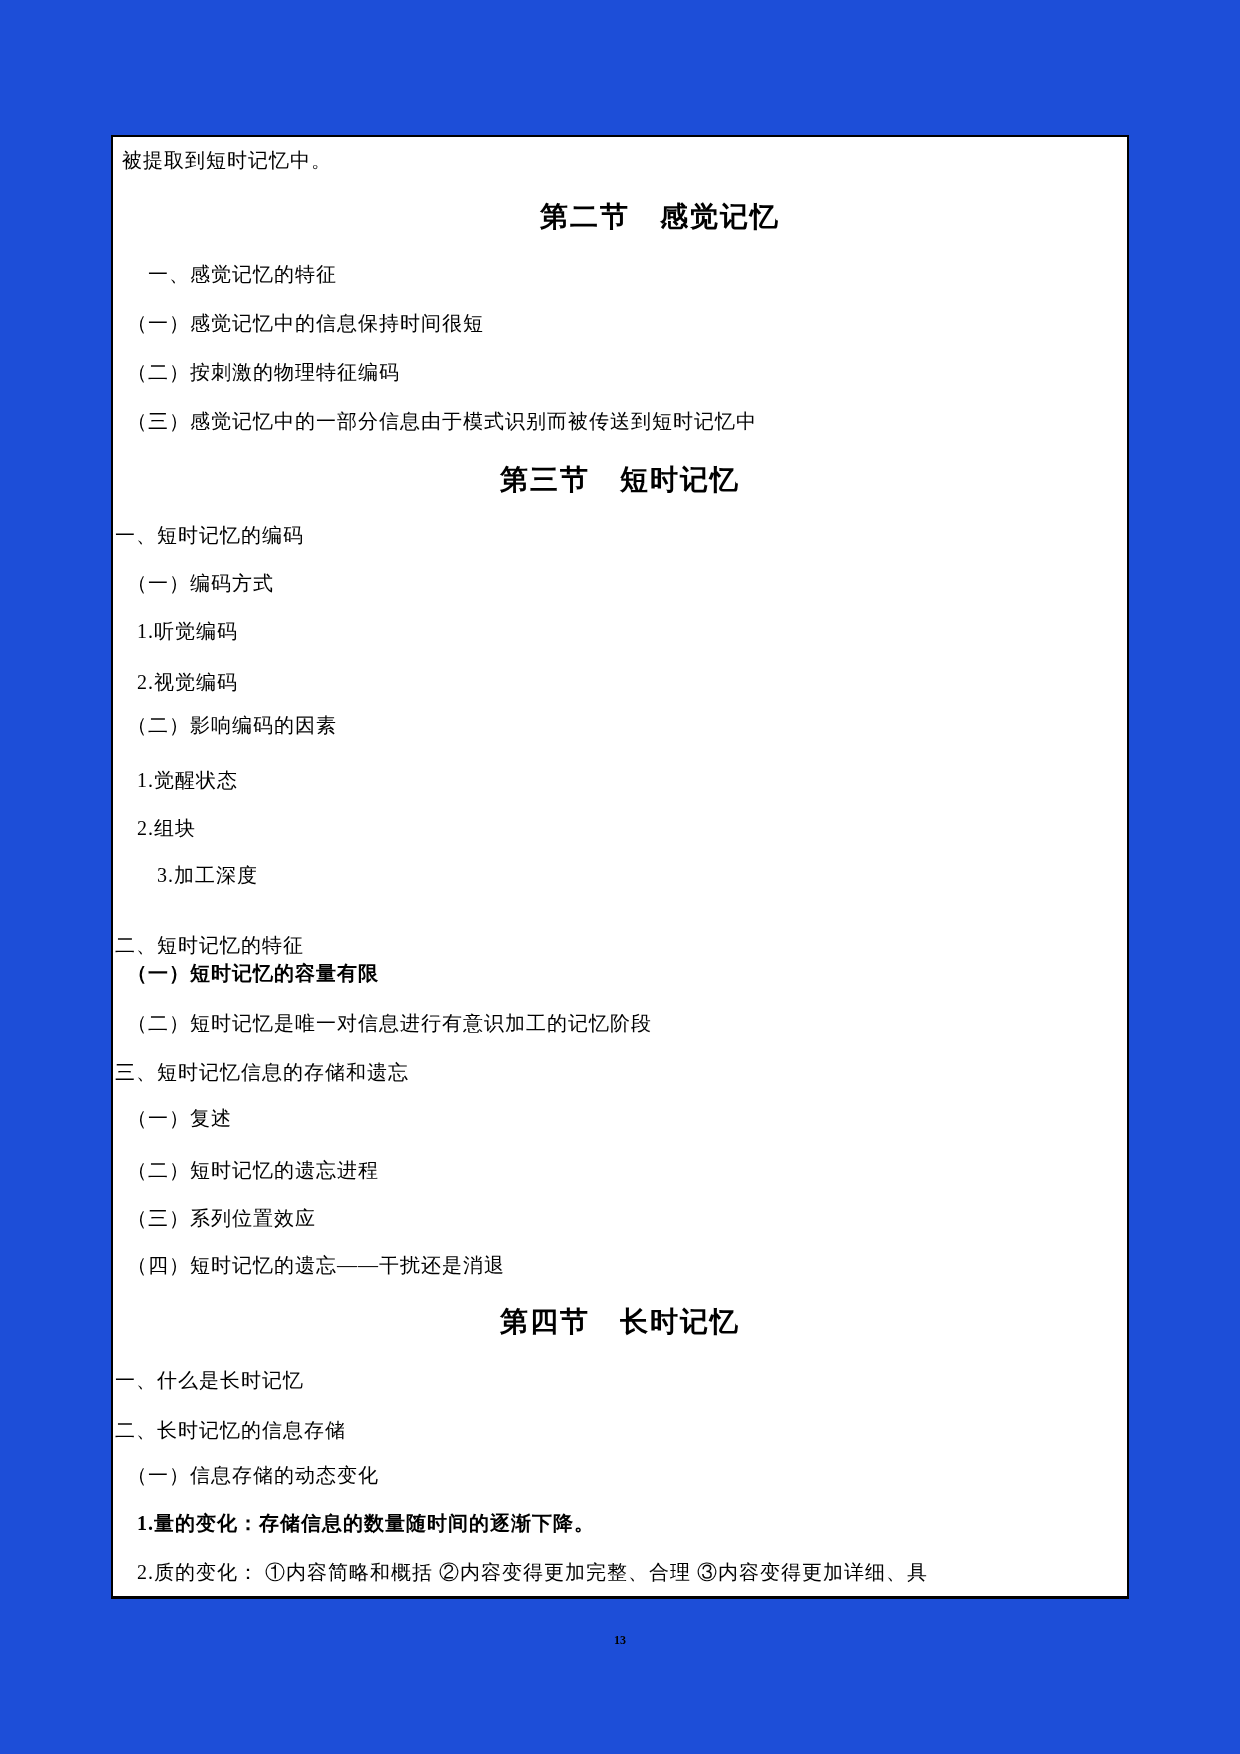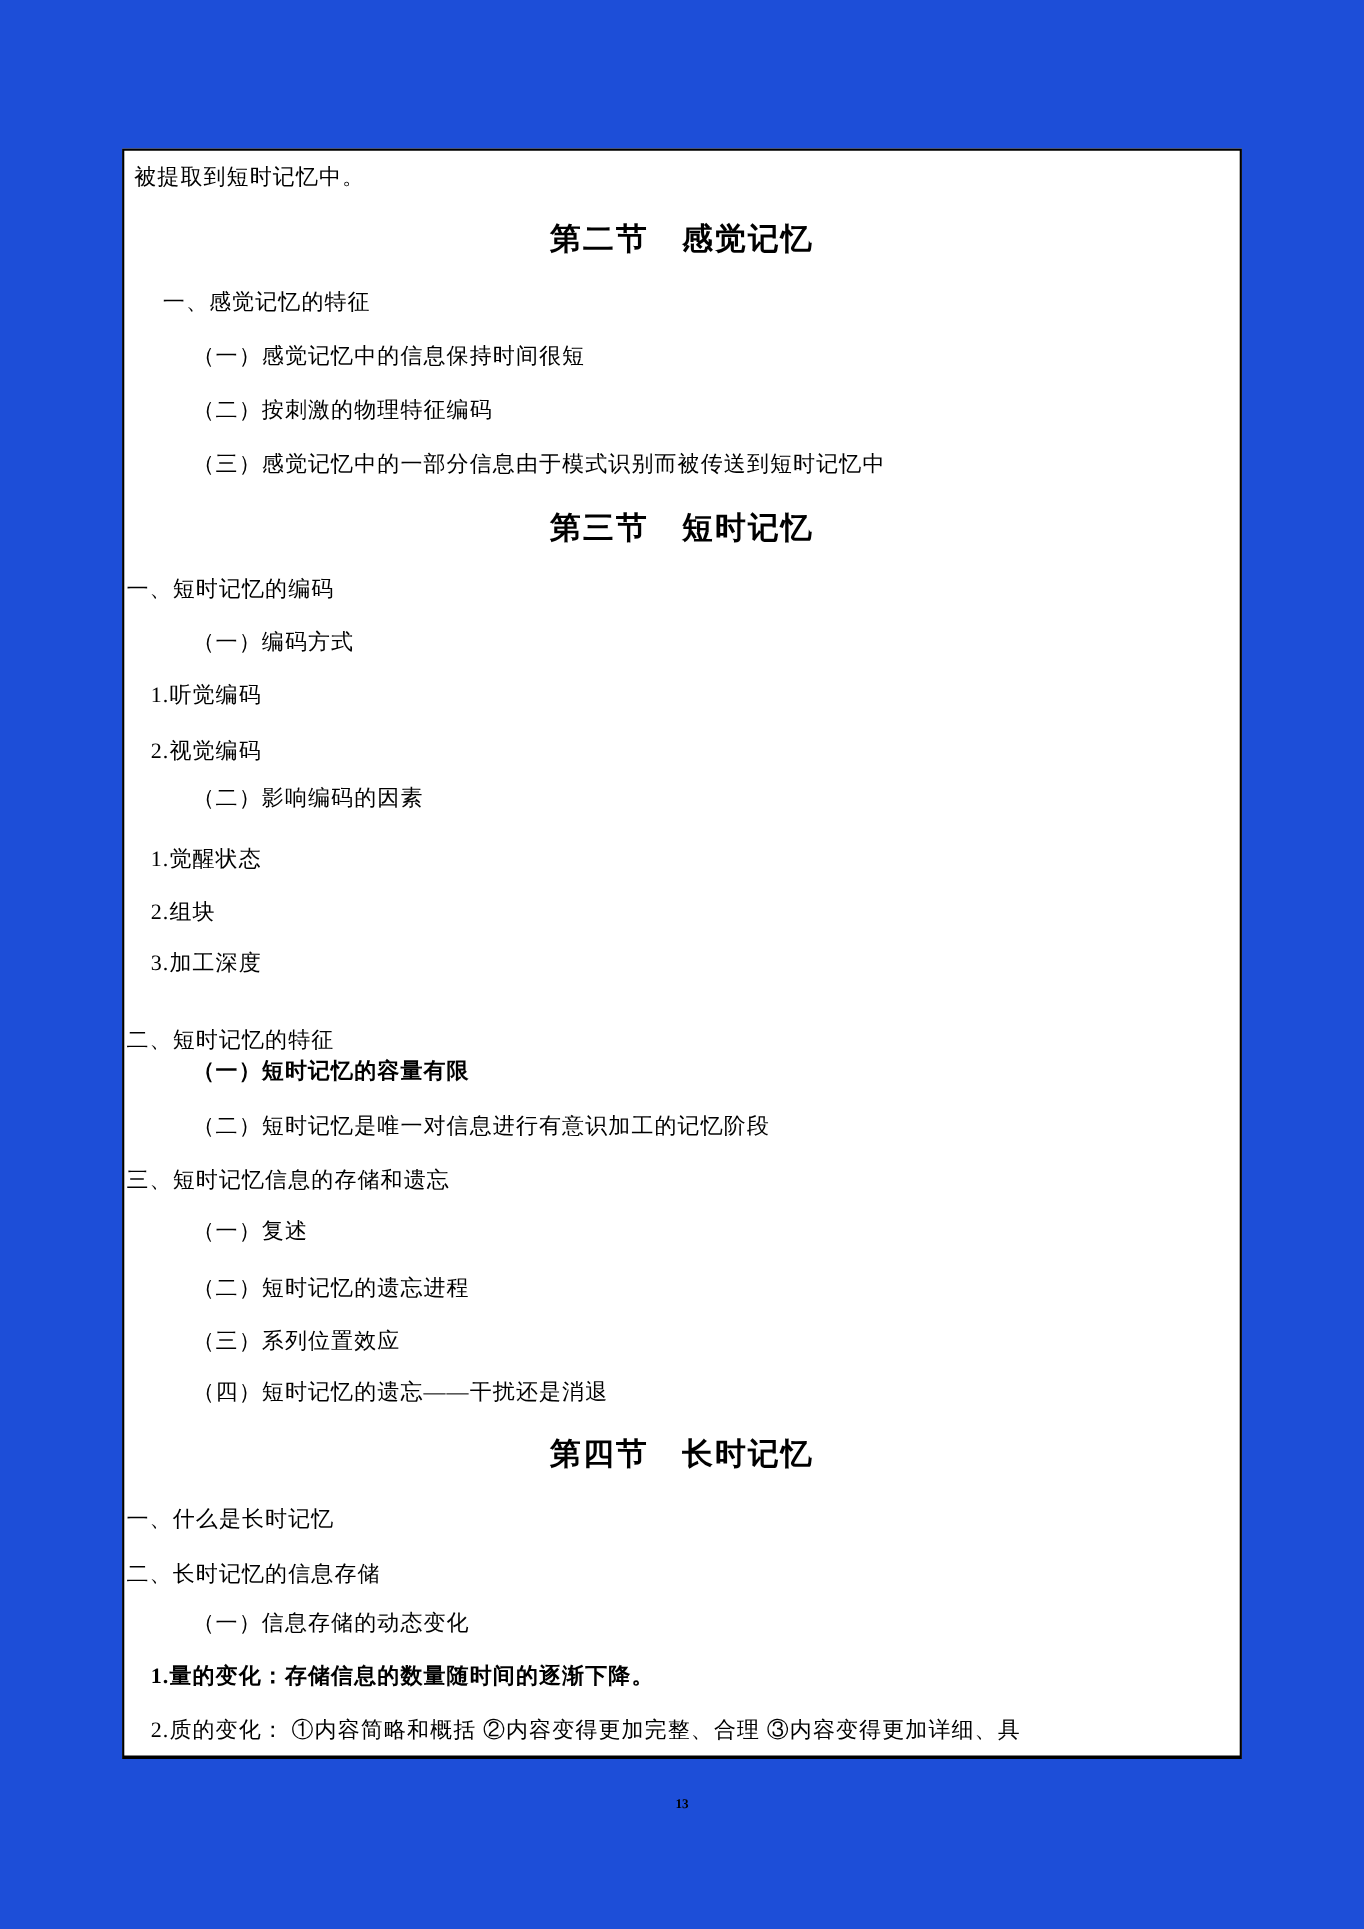--- a/index.html
+++ b/index.html
@@ -33,21 +33,21 @@
     display: flex;
     align-items: center;
     font-size: 20px;
     letter-spacing: 1px;
     white-space: nowrap;
     color: #000000;
   }
   .line.p   { left: 9px;  }
   .line.l1  { left: 2px;  }
   .line.l1i { left: 35px; }
-  .line.l2  { left: 14px; margin-left: 48px; }
+  .line.l2  { left: 14px; }
   .line.l3  { left: 24px; }
   .line.h {
     left: 0;
     width: 100%;
     justify-content: center;
     font-weight: 700;
     font-size: 28px;
     letter-spacing: 2px;
   }
   .page-number {
@@ -64,34 +64,34 @@
     color: #000000;
   }
 </style>
 </head>
 <body>
 
 <div class="page">
   <div class="content-border">
     <div>
         <div class="line p" style="top: -1px;">被提取到短时记忆中。</div>
-        <div class="line h" style="top: 56px;">第二节　感觉记忆</div>
+        <div class="line h" style="top: 56px; margin-left: 40px;">第二节　感觉记忆</div>
         <div class="line l1i" style="top: 113px;">一、感觉记忆的特征</div>
         <div class="line l2" style="top: 162px;">（一）感觉记忆中的信息保持时间很短</div>
         <div class="line l2" style="top: 211px;">（二）按刺激的物理特征编码</div>
         <div class="line l2" style="top: 260px;">（三）感觉记忆中的一部分信息由于模式识别而被传送到短时记忆中</div>
         <div class="line h" style="top: 319px;">第三节　短时记忆</div>
         <div class="line l1" style="top: 374px;">一、短时记忆的编码</div>
         <div class="line l2" style="top: 422px;">（一）编码方式</div>
         <div class="line l3" style="top: 470px;">1.听觉编码</div>
         <div class="line l3" style="top: 521px;">2.视觉编码</div>
         <div class="line l2" style="top: 564px;">（二）影响编码的因素</div>
         <div class="line l3" style="top: 619px;">1.觉醒状态</div>
         <div class="line l3" style="top: 667px;">2.组块</div>
-        <div class="line l3" style="top: 714px;">3.加工深度</div>
+        <div class="line l3" style="top: 714px; margin-left: 20px;">3.加工深度</div>
         <div class="line l1" style="top: 784px;">二、短时记忆的特征</div>
         <div class="line l2" style="top: 812px; font-weight: bold;">（一）短时记忆的容量有限</div>
         <div class="line l2" style="top: 862px;">（二）短时记忆是唯一对信息进行有意识加工的记忆阶段</div>
         <div class="line l1" style="top: 911px;">三、短时记忆信息的存储和遗忘</div>
         <div class="line l2" style="top: 957px; text-align: right;">（一）复述</div>
         <div class="line l2" style="top: 1009px;">（二）短时记忆的遗忘进程</div>
         <div class="line l2" style="top: 1057px;">（三）系列位置效应</div>
         <div class="line l2" style="top: 1104px;">（四）短时记忆的遗忘——干扰还是消退</div>
         <div class="line h" style="top: 1161px;">第四节　长时记忆</div>
         <div class="line l1" style="top: 1219px;">一、什么是长时记忆</div>

